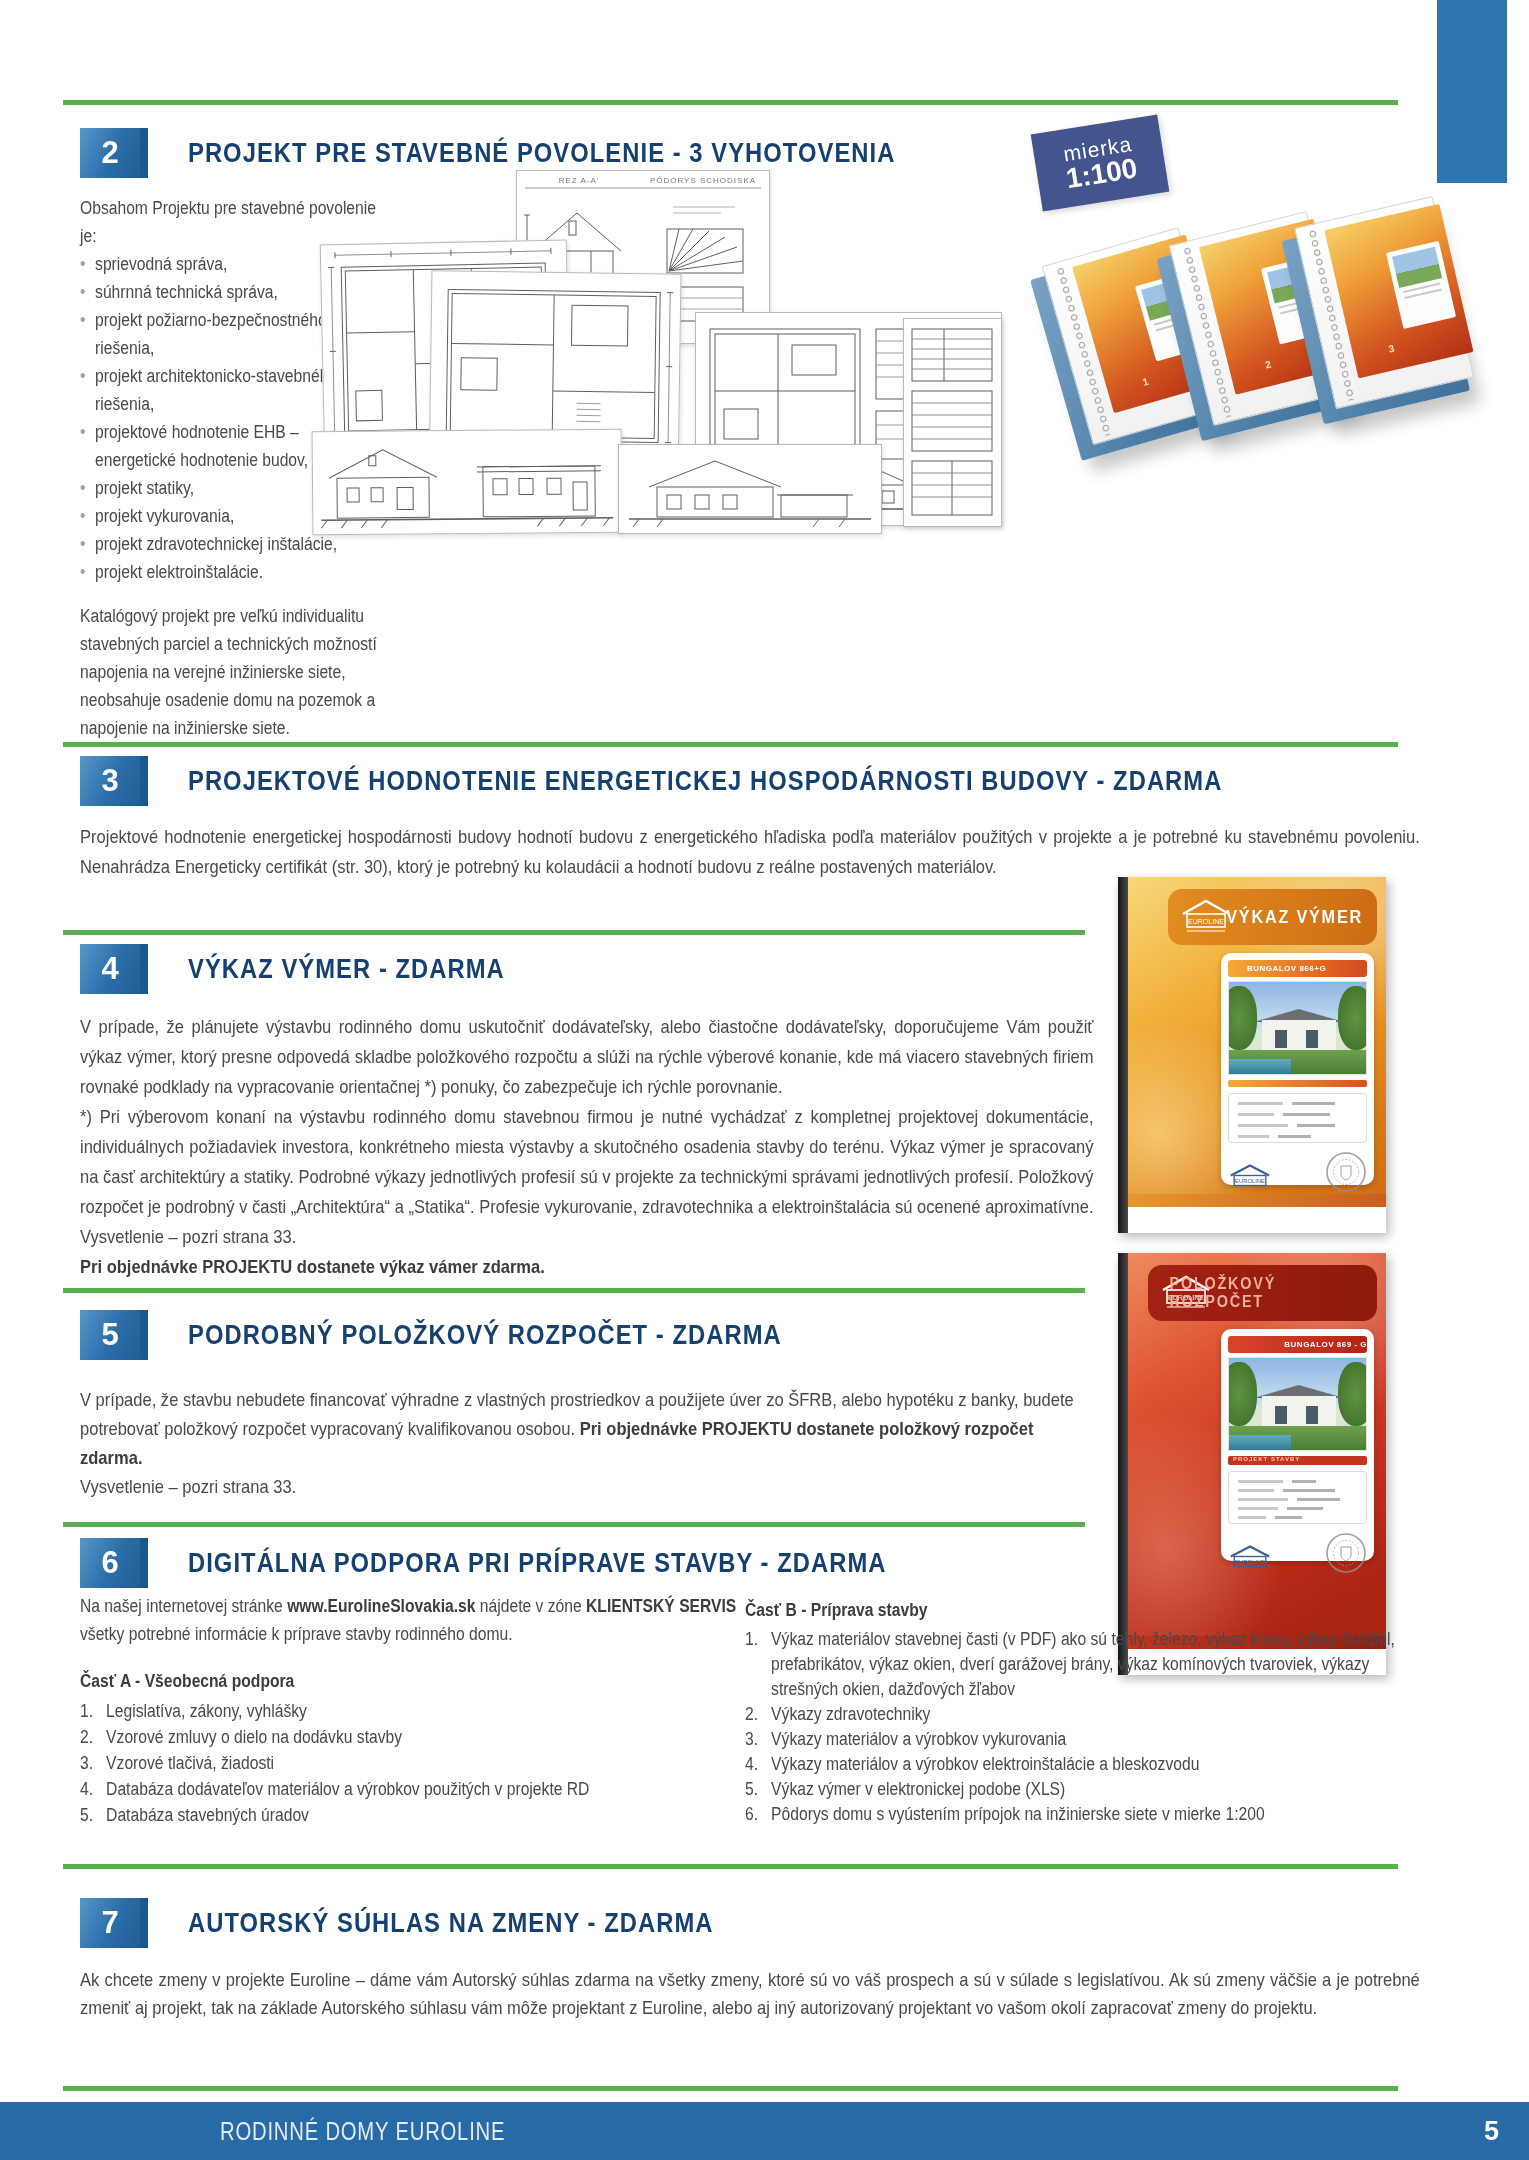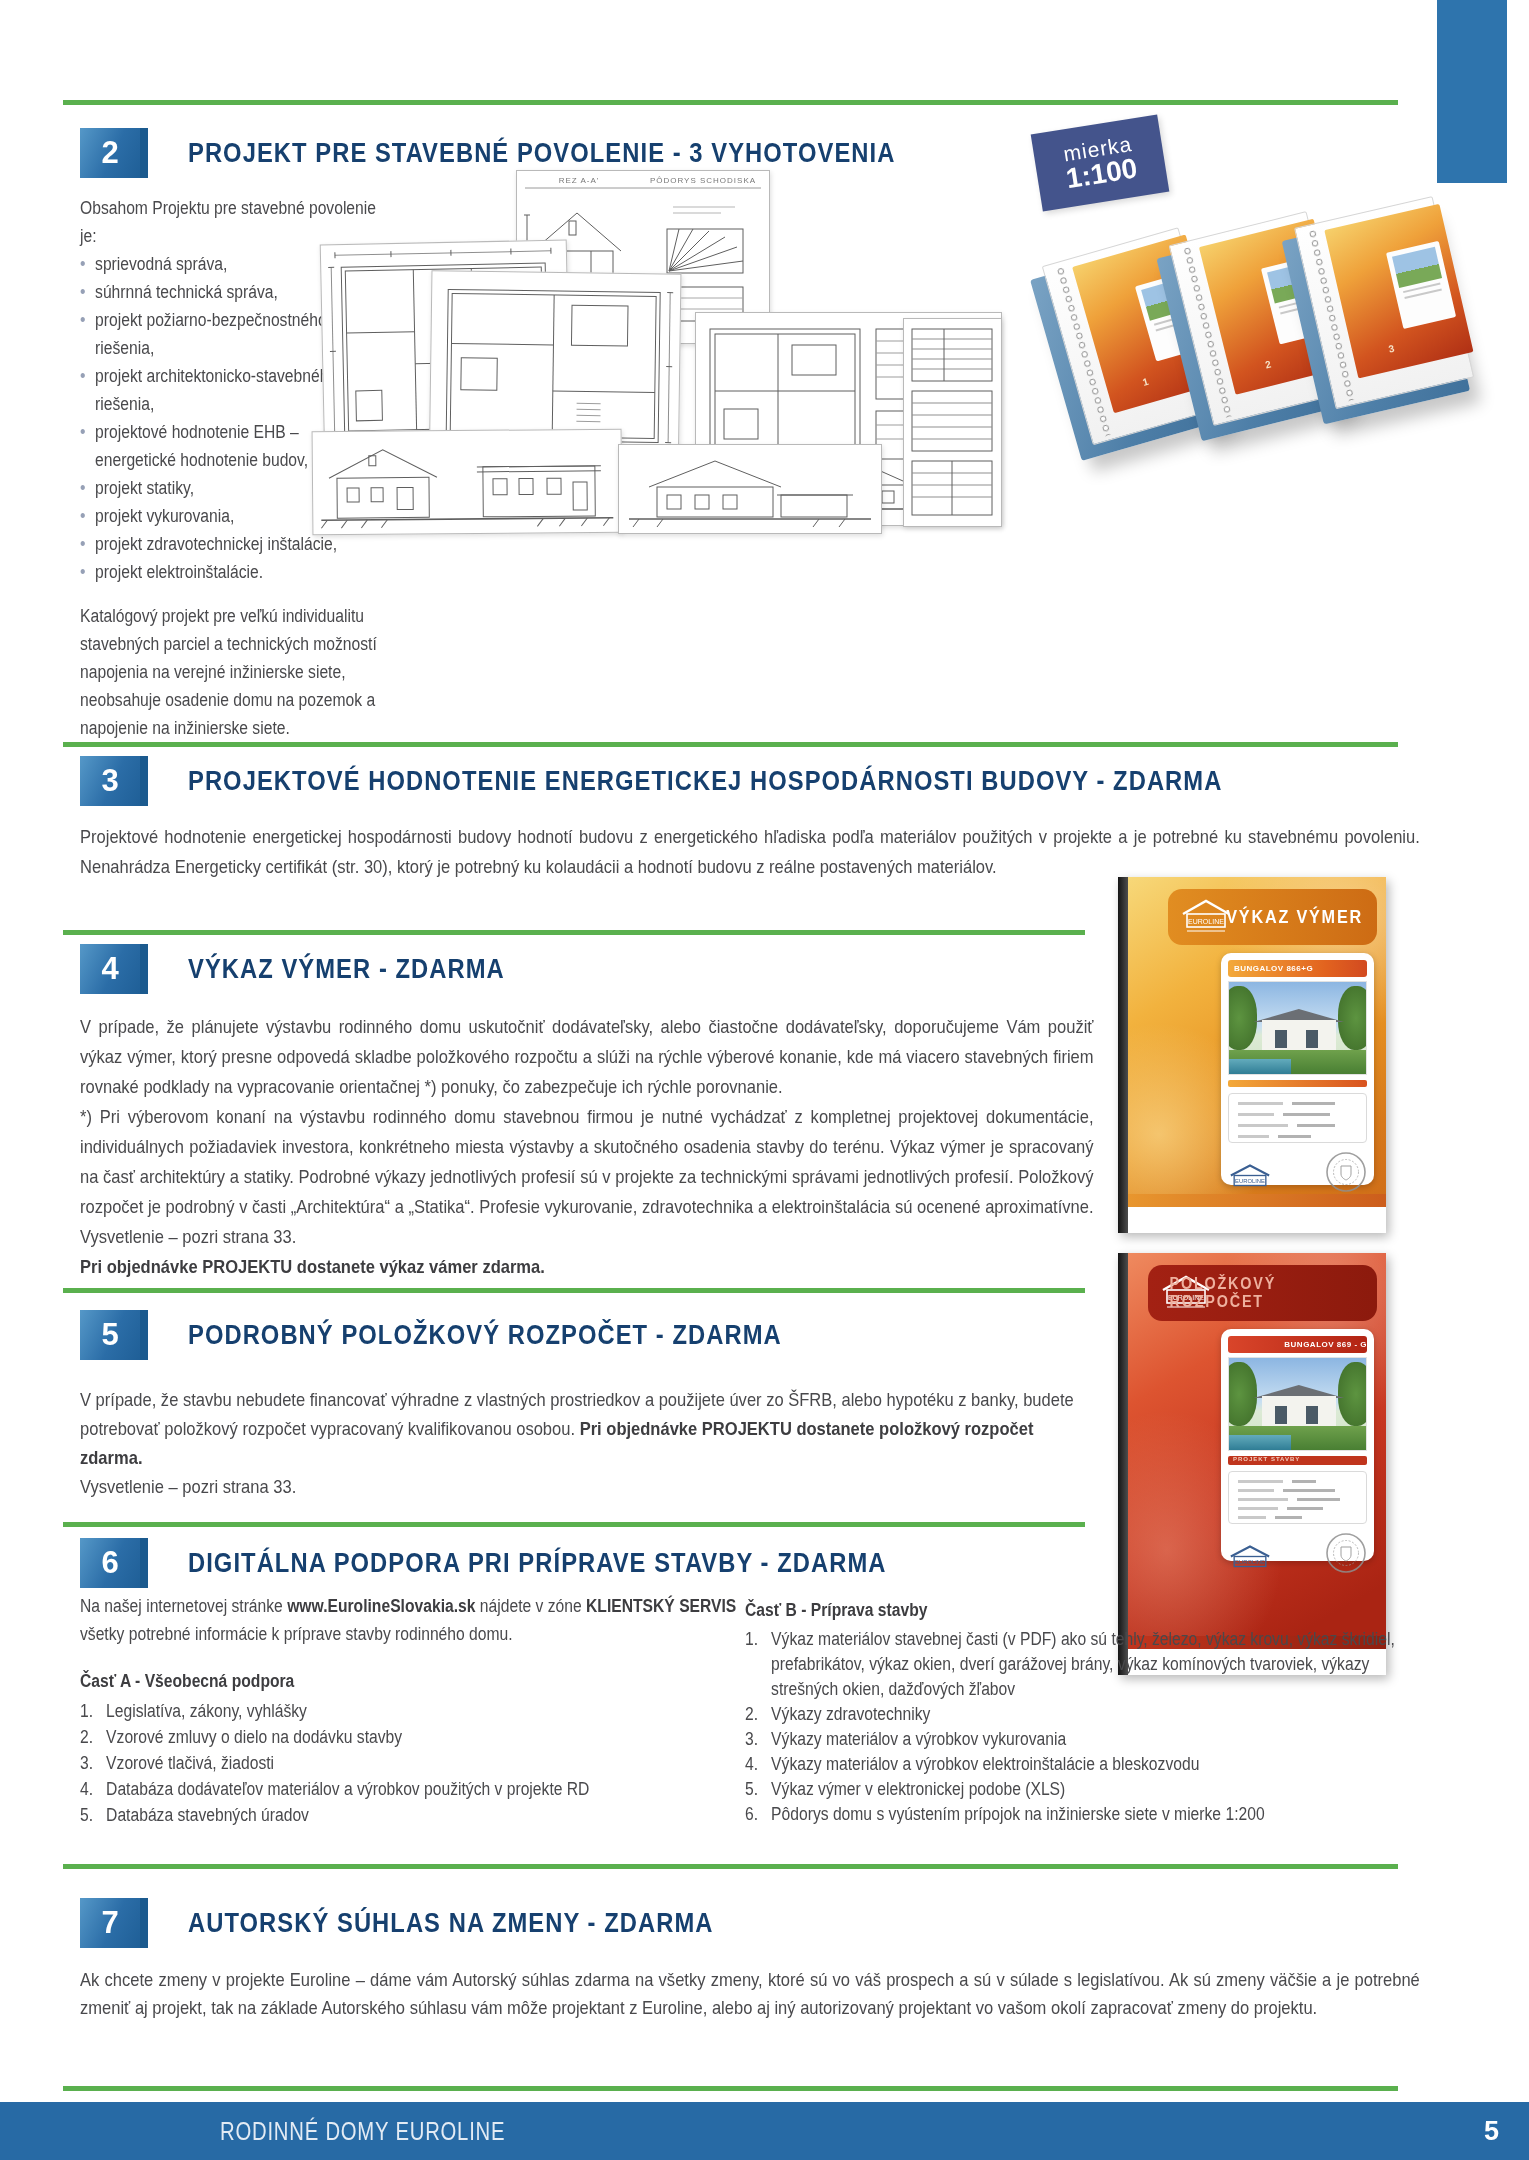--- a/index.html
+++ b/index.html
@@ -78,21 +78,21 @@
         display:flex;align-items:center;}
   .vv .band{background:linear-gradient(90deg,rgba(224,138,30,.95),rgba(203,103,15,.95));margin-left:20px;}
   .pr .band{background:linear-gradient(90deg,#a32113,#8c1a0d);}
   .bandtitle{position:absolute;right:14px;font-weight:700;letter-spacing:2px;transform:scaleX(.9);transform-origin:100% 50%;}
   .vv .bandtitle{color:#fff;font-size:18px;}
   .pr .bandtitle{color:#eeb09e;font-size:16px;}
   .blogo{margin-left:12px;}
   .card{position:absolute;left:36%;right:12px;top:76px;height:232px;background:#fff;border-radius:10px;
         box-shadow:0 2px 6px rgba(0,0,0,.22);padding:7px;box-sizing:border-box;}
   .chead{height:17px;border-radius:3px;color:#fff;font-size:8px;font-weight:700;line-height:17px;
-         padding-left:6px;letter-spacing:.5px;}
+         padding-left:19px;letter-spacing:.5px;}
   .vv .chead{background:linear-gradient(90deg,#f3a93a,#e2631f 70%,#d24a20);}
   .pr .chead{background:linear-gradient(90deg,#d9452a,#b22414);text-align:right;}
   .photo{position:relative;height:92px;margin-top:4px;overflow:hidden;border:1px solid #e2e2e2;
          background:linear-gradient(180deg,#8cb6e2 0%,#c8dff2 48%,#dcead5 58%,#cfe3c4 100%);}
   .ph-lawn{position:absolute;bottom:0;width:100%;height:24px;background:linear-gradient(180deg,#6fa14c,#497f33);}
   .ph-pool{position:absolute;bottom:0;left:0;width:45%;height:15px;background:linear-gradient(180deg,#63abbc,#2f7d95);}
   .ph-house{position:absolute;left:24%;bottom:22px;width:54%;height:32px;background:#f3f3ee;}
   .ph-roof{position:absolute;left:18%;bottom:52px;width:66%;height:13px;background:#6b6f74;
            clip-path:polygon(0 100%,50% 0,100% 100%);}
   .ph-win{position:absolute;bottom:26px;width:12px;height:18px;background:#4a5a66;}

